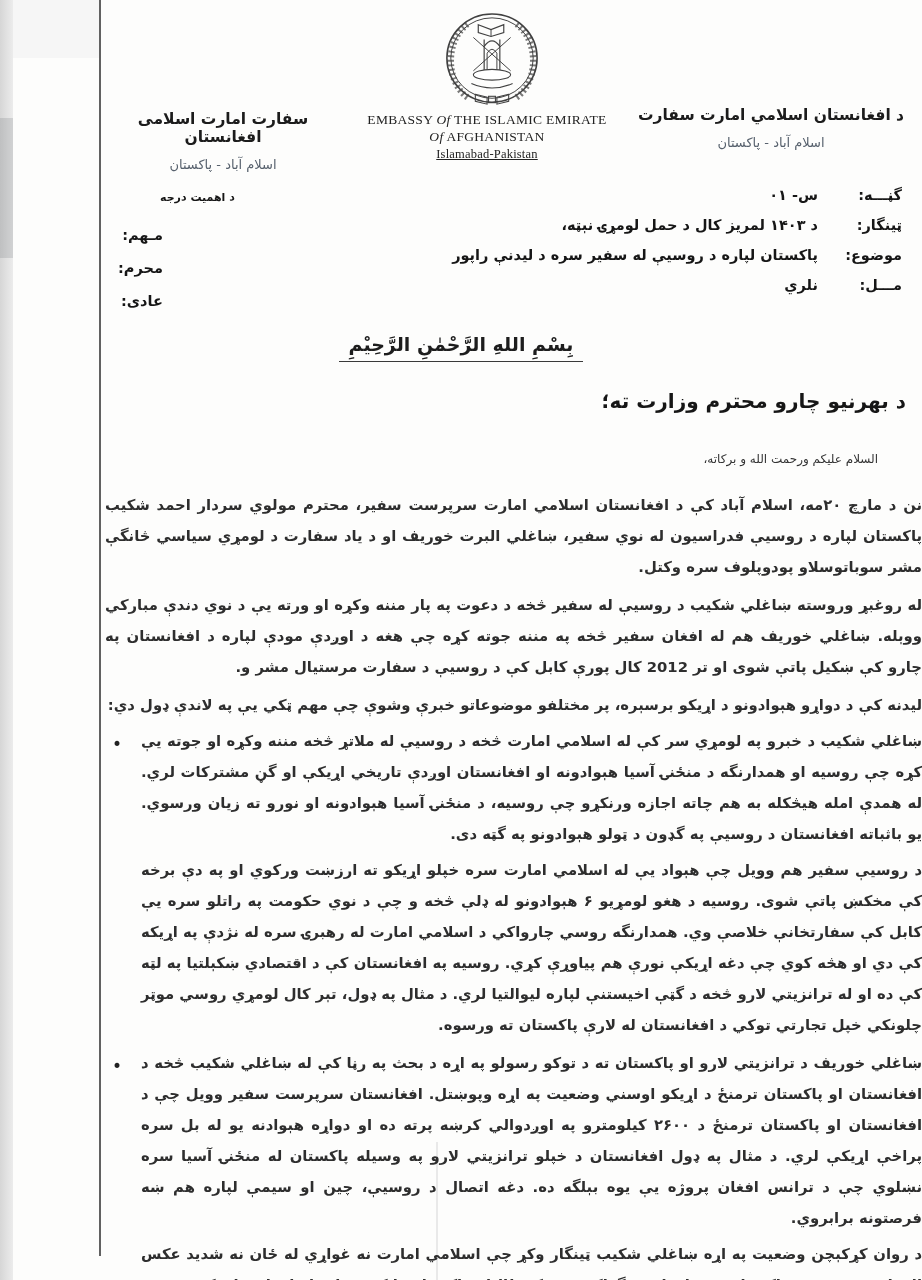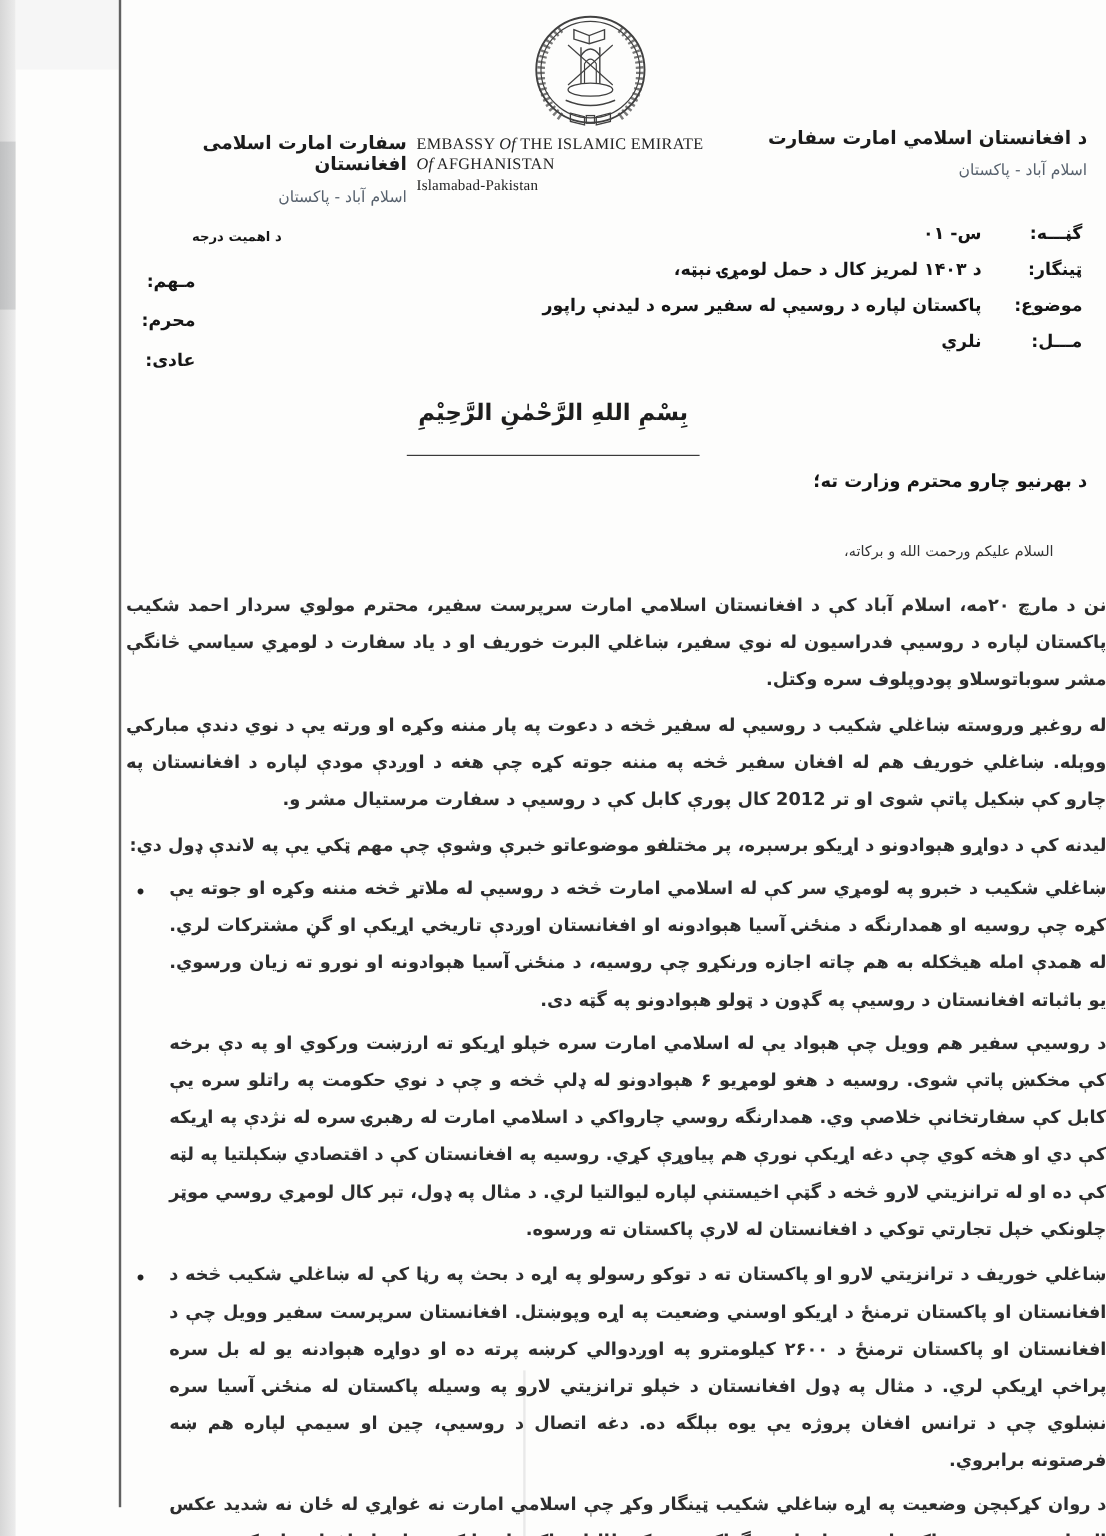--- a/index.html
+++ b/index.html
@@ -10,48 +10,48 @@
   
   .scan-edge{position:absolute;left:0;top:0;width:13px;height:1280px;
     background:linear-gradient(to right,#d6d6d6,#ececec);}
   .scan-edge-dark{position:absolute;left:0;top:118px;width:13px;height:140px;background:rgba(90,95,100,.18);}
   .scan-wash{position:absolute;left:13px;top:0;width:86px;height:58px;background:#f3f3f3;opacity:.65;}
   .vrule{position:absolute;left:99px;top:0;width:2px;height:1256px;background:#454545;opacity:.85;}
   .fold-line{position:absolute;left:436px;top:1142px;width:2px;height:138px;background:#e9e9e9;}
 
   
   .emblem{position:absolute;left:428px;top:10px;}
-  .en-head{position:absolute;left:347px;top:111px;width:280px;
+  .en-head{position:absolute;left:347px;top:111px;width:280px;text-align:center;
     font-family:"Liberation Serif",serif;font-size:13.5px;line-height:17px;color:#222;letter-spacing:.3px;}
   .en-head .of{font-style:italic;}
-  .en-head .city{font-size:12.5px;margin-top:1px;letter-spacing:.2px;}
-  .ps-head{position:absolute;direction:rtl;}
+  .en-head .city{font-size:12.5px;margin-top:1px;letter-spacing:.2px;text-decoration:underline;}
+  .ps-head{position:absolute;direction:rtl;text-align:center;}
   .ps-head .t{font-weight:bold;font-size:15.5px;color:#1c1c1c;}
   .ps-head .s{font-size:13px;margin-top:11px;color:#57616d;}
   .ps-head.right{right:16px;top:106px;width:270px;}
   .ps-head.left{left:107px;top:110px;width:232px;}
 
   
   .meta-right{position:absolute;right:20px;top:183px;direction:rtl;font-weight:bold;font-size:14.5px;color:#161616;}
   .mrow{display:flex;gap:12px;line-height:24px;margin-bottom:6px;}
   .mlabel{min-width:72px;}
 
   
   .imp-title{position:absolute;left:160px;top:191px;direction:rtl;font-weight:bold;font-size:11px;color:#161616;}
   .imp-items{position:absolute;left:118px;top:223px;direction:rtl;text-align:right;font-weight:bold;font-size:14.5px;color:#161616;}
   .imp-items div{line-height:24px;margin-bottom:9px;}
 
   
   .bismillah-wrap{position:absolute;left:0;top:333px;width:922px;text-align:center;}
   .bismillah{display:inline-block;direction:rtl;font-weight:bold;font-size:19px;color:#1d1d1d;
-    padding:0 10px 24px 10px;border-bottom:1.6px solid #3a3a3a;}
+    padding:0 10px 6px 10px;border-bottom:1.6px solid #3a3a3a;}
 
   
   .addressee{position:absolute;right:16px;top:386px;direction:rtl;
-    font-weight:bold;font-size:15px;line-height:31px;color:#161616;}
+    font-weight:bold;font-size:20px;line-height:31px;color:#161616;}
   .salutation{position:absolute;right:44px;top:452px;direction:rtl;font-size:12px;color:#333;}
 
   
   .body-text{position:absolute;left:105px;top:489px;width:817px;direction:rtl;
     text-align:justify;text-align-last:right;font-size:14.8px;line-height:31px;color:#2e2e2e;}
   .body-text p{margin:0 0 7px 0;font-weight:bold;}
   .body-text p.tight{margin-bottom:5px;}
   .bullet-group{position:relative;padding-left:36px;margin-bottom:7px;}
   .bullet-dot{position:absolute;left:7px;top:4px;font-size:17px;color:#222;}
   svg .ln{stroke:#414141;fill:none;}

